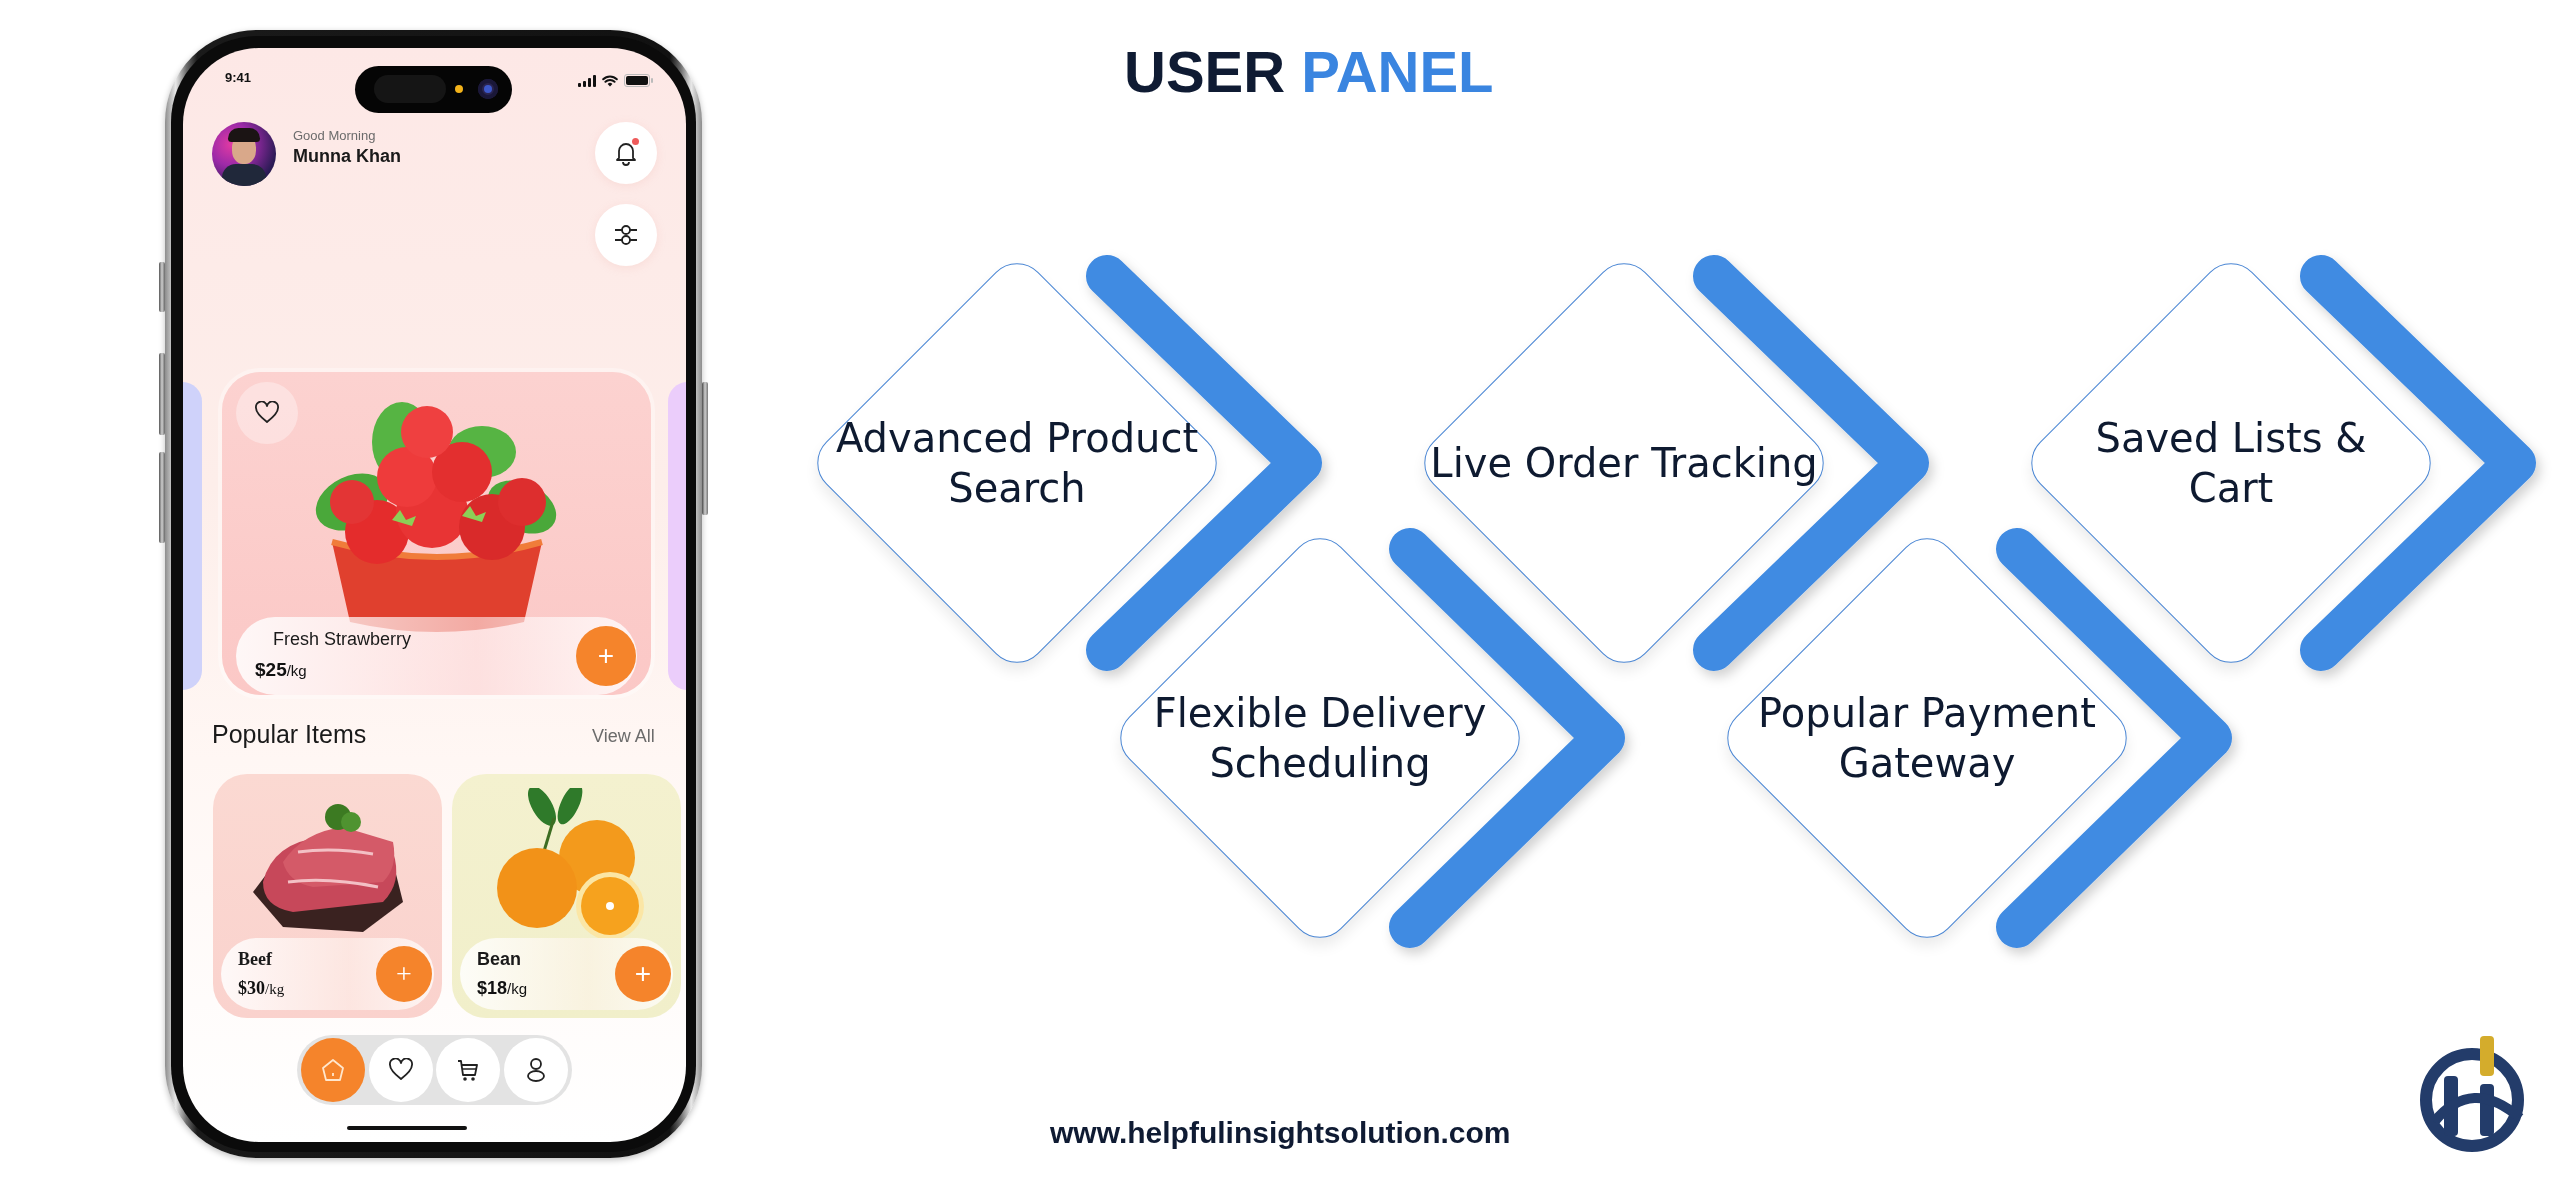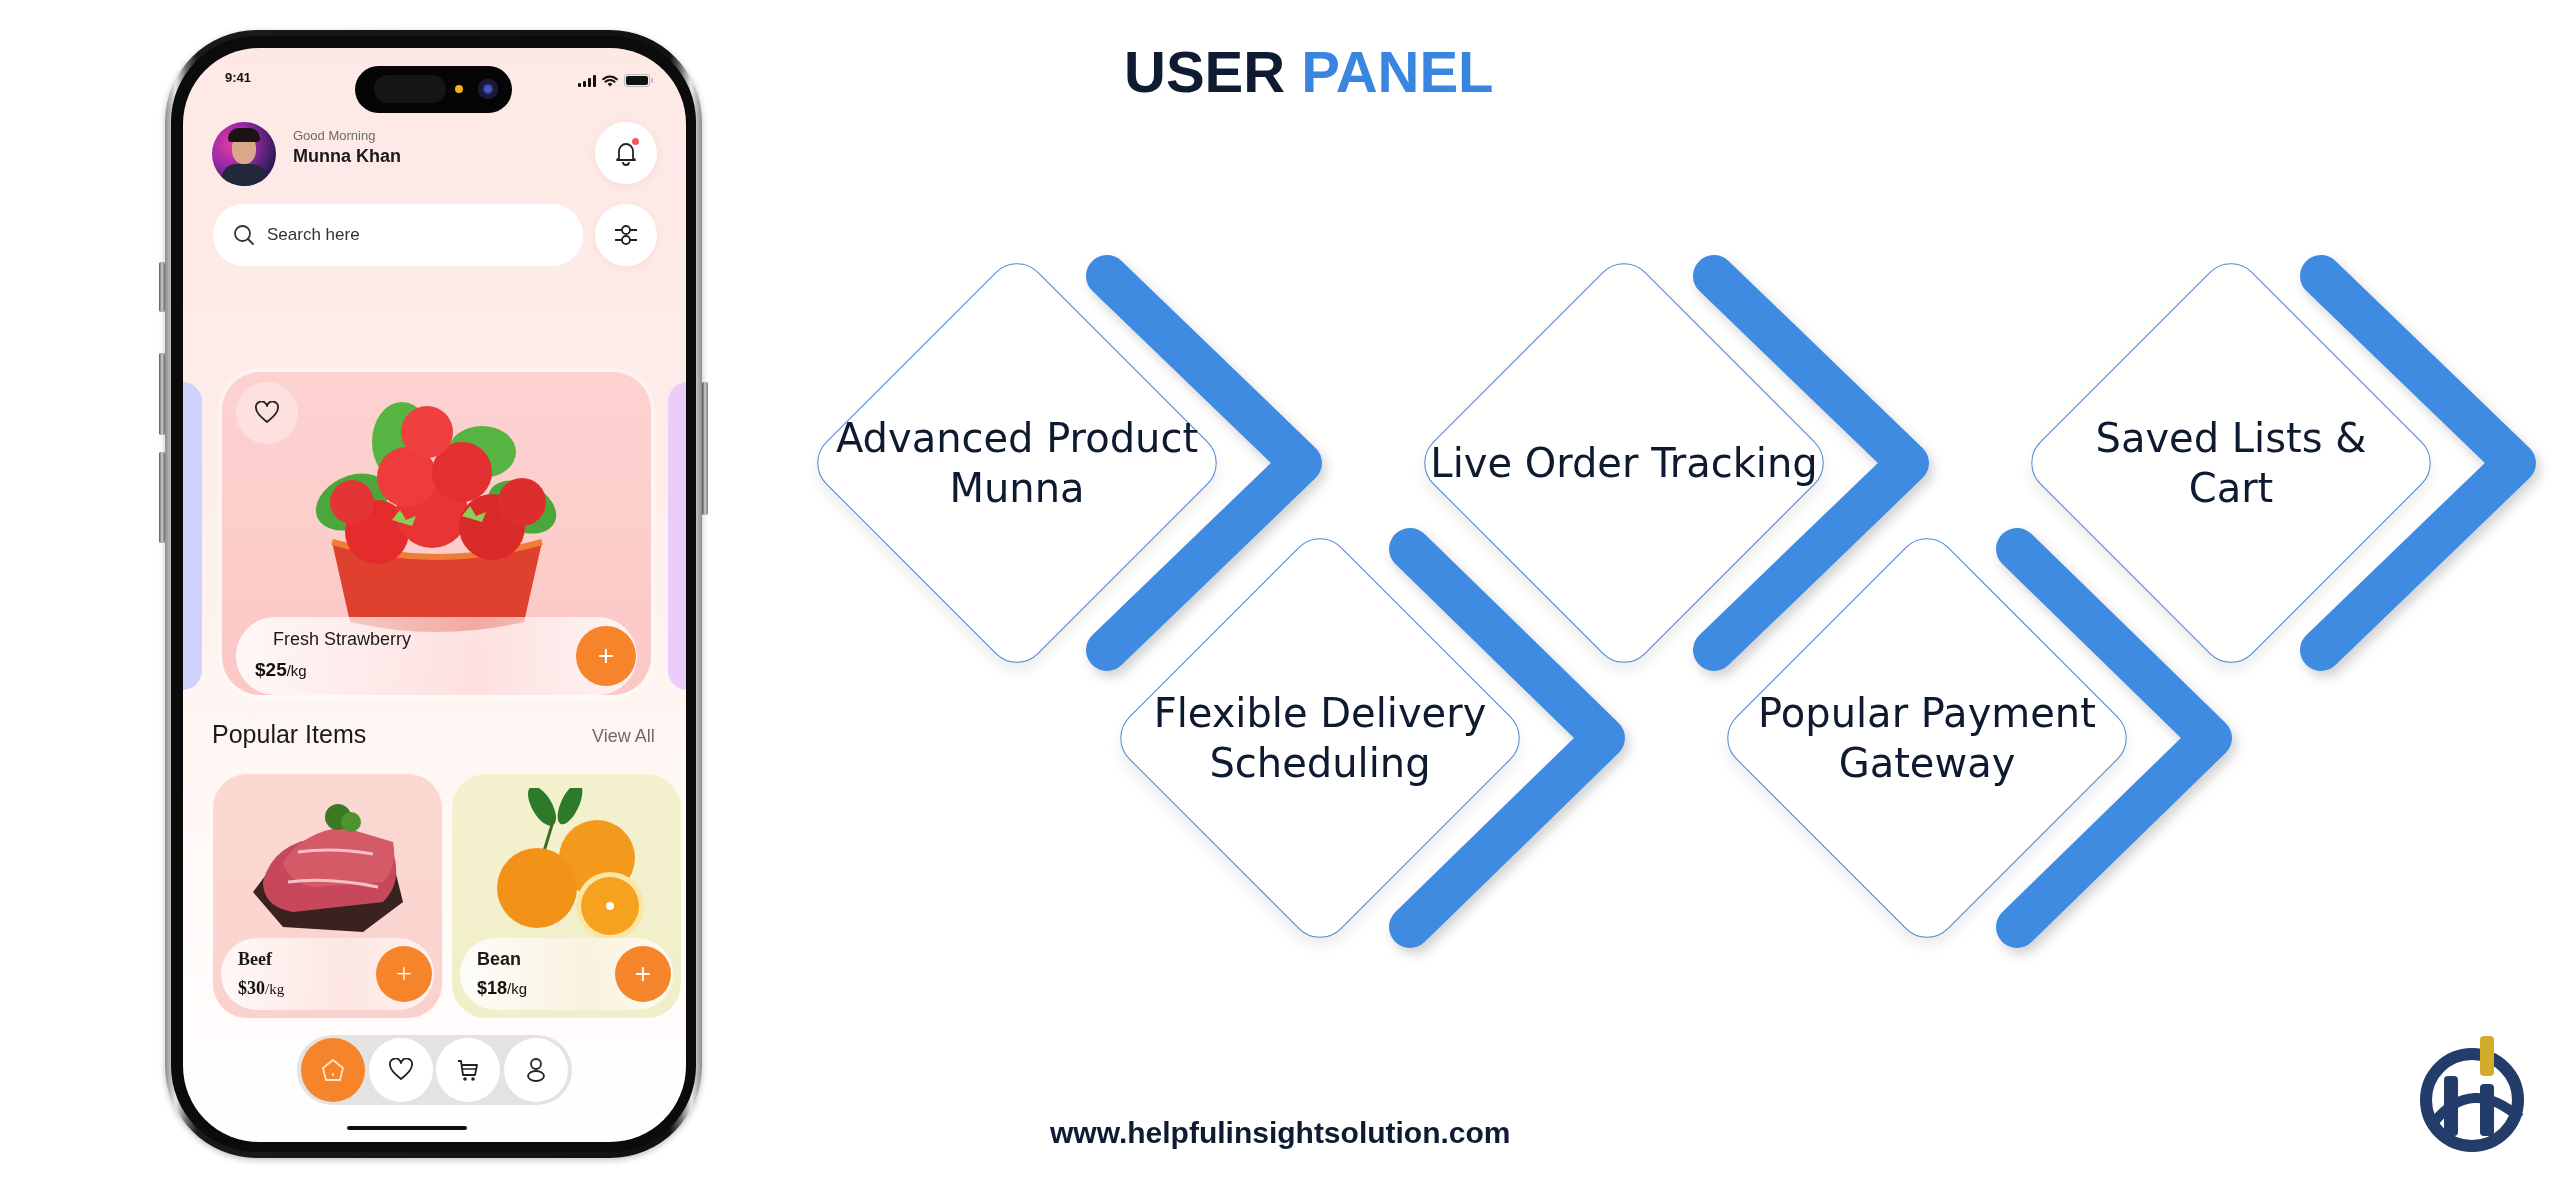--- a/index.html
+++ b/index.html
@@ -133,27 +133,20 @@
   <div class="abs greet-small">Good Morning</div>
   <div class="abs greet-name">Munna Khan</div>
   <div class="abs round-btn" style="left:412px;top:74px;">
     <svg width="24" height="26" viewBox="0 0 24 26">
       <path d="M5 18 V11 A7 7 0 0 1 19 11 V18 L21 20 H3 Z" fill="none" stroke="#222" stroke-width="1.8" stroke-linejoin="round"></path>
       <path d="M9 22 A3 3 0 0 0 15 22" fill="none" stroke="#222" stroke-width="1.8"></path>
     </svg>
     <span class="notif-dot"></span>
   </div>
 
-  <div class="abs search">
-    <svg width="22" height="22" viewBox="0 0 22 22">
-      <circle cx="9.5" cy="9.5" r="7.5" fill="none" stroke="#333" stroke-width="1.8"></circle>
-      <line x1="15" y1="15" x2="20" y2="20" stroke="#333" stroke-width="1.8" stroke-linecap="round"></line>
-    </svg>
-    <span class="search-text">Search here</span>
-  </div>
   <div class="abs round-btn" style="left:412px;top:156px;">
     <svg width="26" height="24" viewBox="0 0 26 24">
       <line x1="2" y1="7" x2="9" y2="7" stroke="#222" stroke-width="1.8"></line>
       <circle cx="13" cy="7" r="4" fill="none" stroke="#222" stroke-width="1.8"></circle>
       <line x1="17" y1="7" x2="24" y2="7" stroke="#222" stroke-width="1.8"></line>
       <line x1="2" y1="17" x2="9" y2="17" stroke="#222" stroke-width="1.8"></line>
       <circle cx="13" cy="17" r="4" fill="none" stroke="#222" stroke-width="1.8"></circle>
       <line x1="17" y1="17" x2="24" y2="17" stroke="#222" stroke-width="1.8"></line>
     </svg>
   </div>
@@ -281,21 +274,21 @@
     <polyline points="1107,276 1301,463 1107,650"></polyline>
     <polyline points="1714,276 1908,463 1714,650"></polyline>
     <polyline points="2321,276 2515,463 2321,650"></polyline>
     <polyline points="1410,549 1604,738 1410,927"></polyline>
     <polyline points="2017,549 2211,738 2017,927"></polyline>
   </g>
 </svg>
 
 <div class="abs feature" style="left:867px;top:313px;">
   <div class="abs diamond"></div>
-  <div class="feature-label">Advanced Product Munna</div>
+  <div class="feature-label">Advanced Product Search</div>
 </div>
 <div class="abs feature" style="left:1474px;top:313px;">
   <div class="abs diamond"></div>
   <div class="feature-label">Live Order Tracking</div>
 </div>
 <div class="abs feature" style="left:2081px;top:313px;">
   <div class="abs diamond"></div>
   <div class="feature-label" style="left:-30px;width:360px;">Saved Lists &amp; Cart</div>
 </div>
 <div class="abs feature" style="left:1170px;top:588px;">

